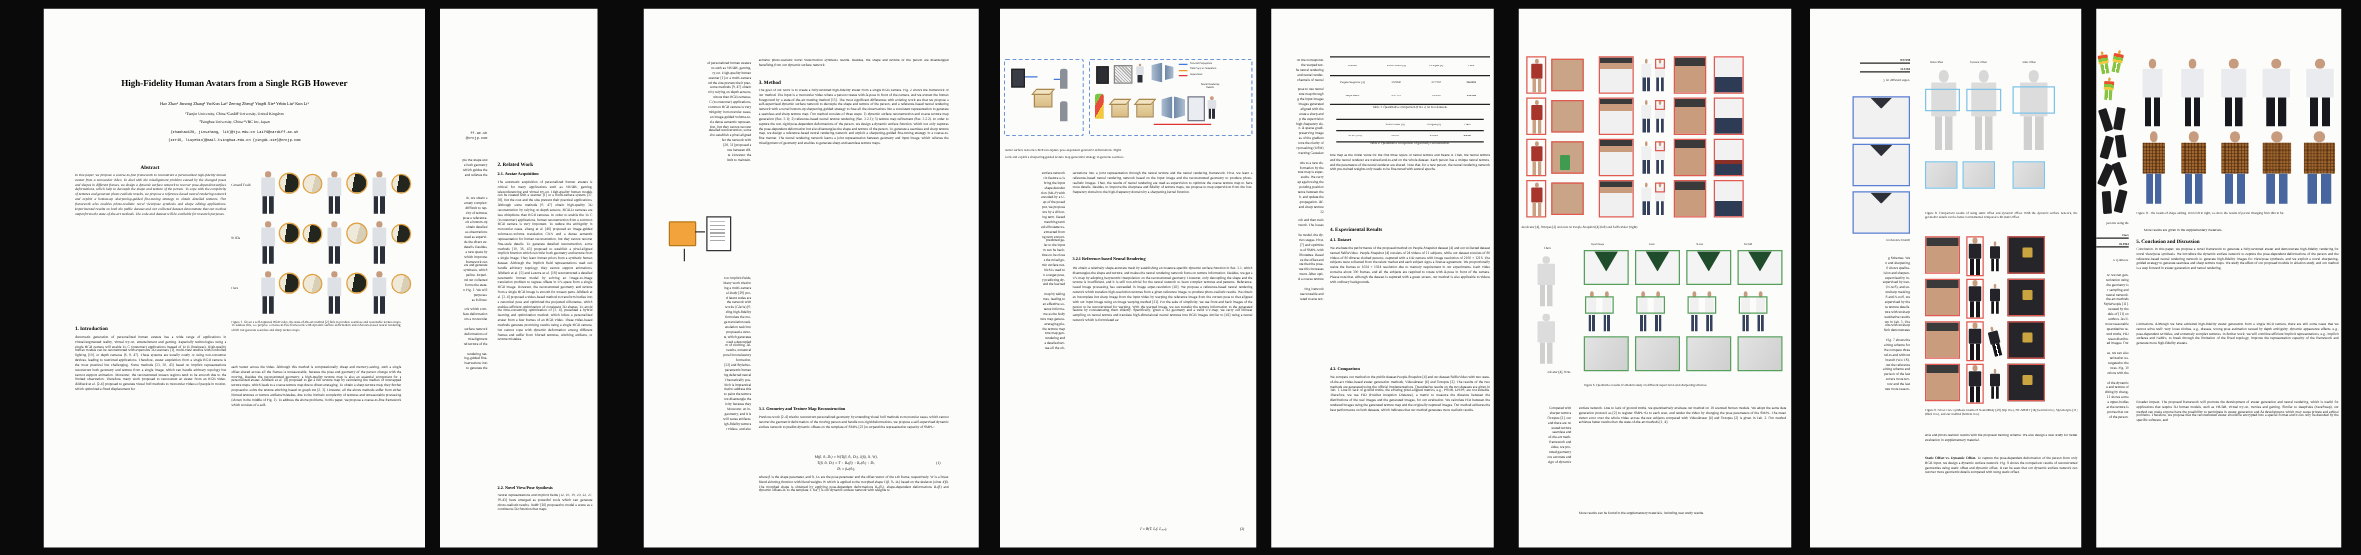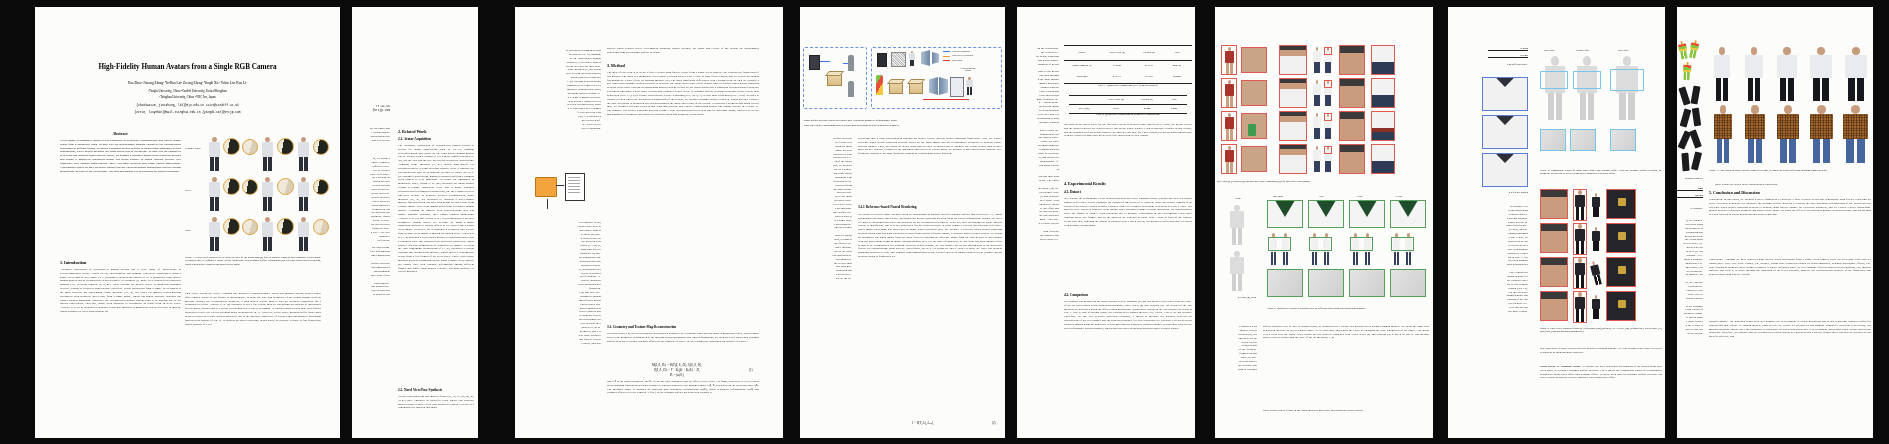--- a/index.html
+++ b/index.html
@@ -69,21 +69,21 @@
   .legscrop{background:#c9a486;}
   .meshcrop{background:linear-gradient(120deg,#e3e3e3,#cfcfcf);}
   .blob{position:absolute;background:#1c1c1f;border-radius:1px;}
 </style>
 </head>
 <body>
 
 <div class="strip">
 
   <div class="page" style="left:35px;width:305px;">
-    <div class="abs title" style="left:20px;top:56px;width:265px;">High-Fidelity Human Avatars from a Single RGB Camera</div>
+    <div class="abs title" style="left:20px;top:56px;width:265px;">High-Fidelity Human Avatars from a Single RGB However</div>
     <div class="abs authors" style="left:15px;top:74px;width:275px;">Hao Zhao¹  Jinsong Zhang¹  Yu-Kun Lai²  Zerong Zheng³  Yingdi Xie⁴  Yebin Liu³  Kun Li¹</div>
     <div class="abs affil" style="left:15px;top:82px;width:275px;">¹Tianjin University, China    ²Cardiff University, United Kingdom</div>
     <div class="abs affil" style="left:15px;top:88px;width:275px;">³Tsinghua University, China    ⁴VRC Inc, Japan</div>
     <div class="abs mail" style="left:15px;top:97px;width:275px;">{zhaohao120, jinszhang, lik}@tju.edu.cn  LaiY4@cardiff.ac.uk</div>
     <div class="abs mail" style="left:15px;top:104px;width:275px;">{zzr18, liuyebin}@mail.tsinghua.edu.cn  {yingdi.xie}@vrcjp.com</div>
 
     <div class="abs h1 hc" style="left:25px;top:124px;width:120px;">Abstract</div>
     <div class="abs txt it" style="left:25px;top:132px;width:121px;height:116px;">In this paper, we propose a coarse-to-fine framework to reconstruct a personalized high-fidelity human avatar from a monocular video. To deal with the misalignment problem caused by the changed poses and shapes in different frames, we design a dynamic surface network to recover pose-dependent surface deformations, which help to decouple the shape and texture of the person. To cope with the complexity of textures and generate photo-realistic results, we propose a reference-based neural rendering network and exploit a bottom-up sharpening-guided fine-tuning strategy to obtain detailed textures. Our framework also enables photo-realistic novel view/pose synthesis and shape editing applications. Experimental results on both the public dataset and our collected dataset demonstrate that our method outperforms the state-of-the-art methods. The code and dataset will be available for research purposes.</div>
     <div class="abs h1" style="left:25px;top:253px;width:121px;">1. Introduction</div>
     <div class="abs txt" style="left:25px;top:261px;width:121px;height:160px;">Automatic generation of personalized human avatars has a wide range of applications in virtual/augmented reality, virtual try-on, entertainment and gaming. Especially technologies using a single RGB camera will enable To C (customer) applications instead of To B (business). High-quality human models can be reconstructed with expensive 3D scanners [1], multi-view studios with controlled lighting [10], or depth cameras [6, 8, 47]. These systems are usually costly or using non-consumer devices, leading to restricted applications. Therefore, avatar acquisition from a single RGB camera is the most practical but challenging. Some methods [33, 36, 43] based on implicit representations reconstruct both geometry and texture from a single image, which can handle arbitrary topology but cannot support animation. Moreover, the reconstructed unseen regions tend to be smooth due to the limited observation. Therefore, many work proposed to reconstruct an avatar from an RGB video. Alldieck et al. [2-4] proposed to generate visual hull methods to monocular videos of people in motion, which optimized a fixed displacement for</div>

